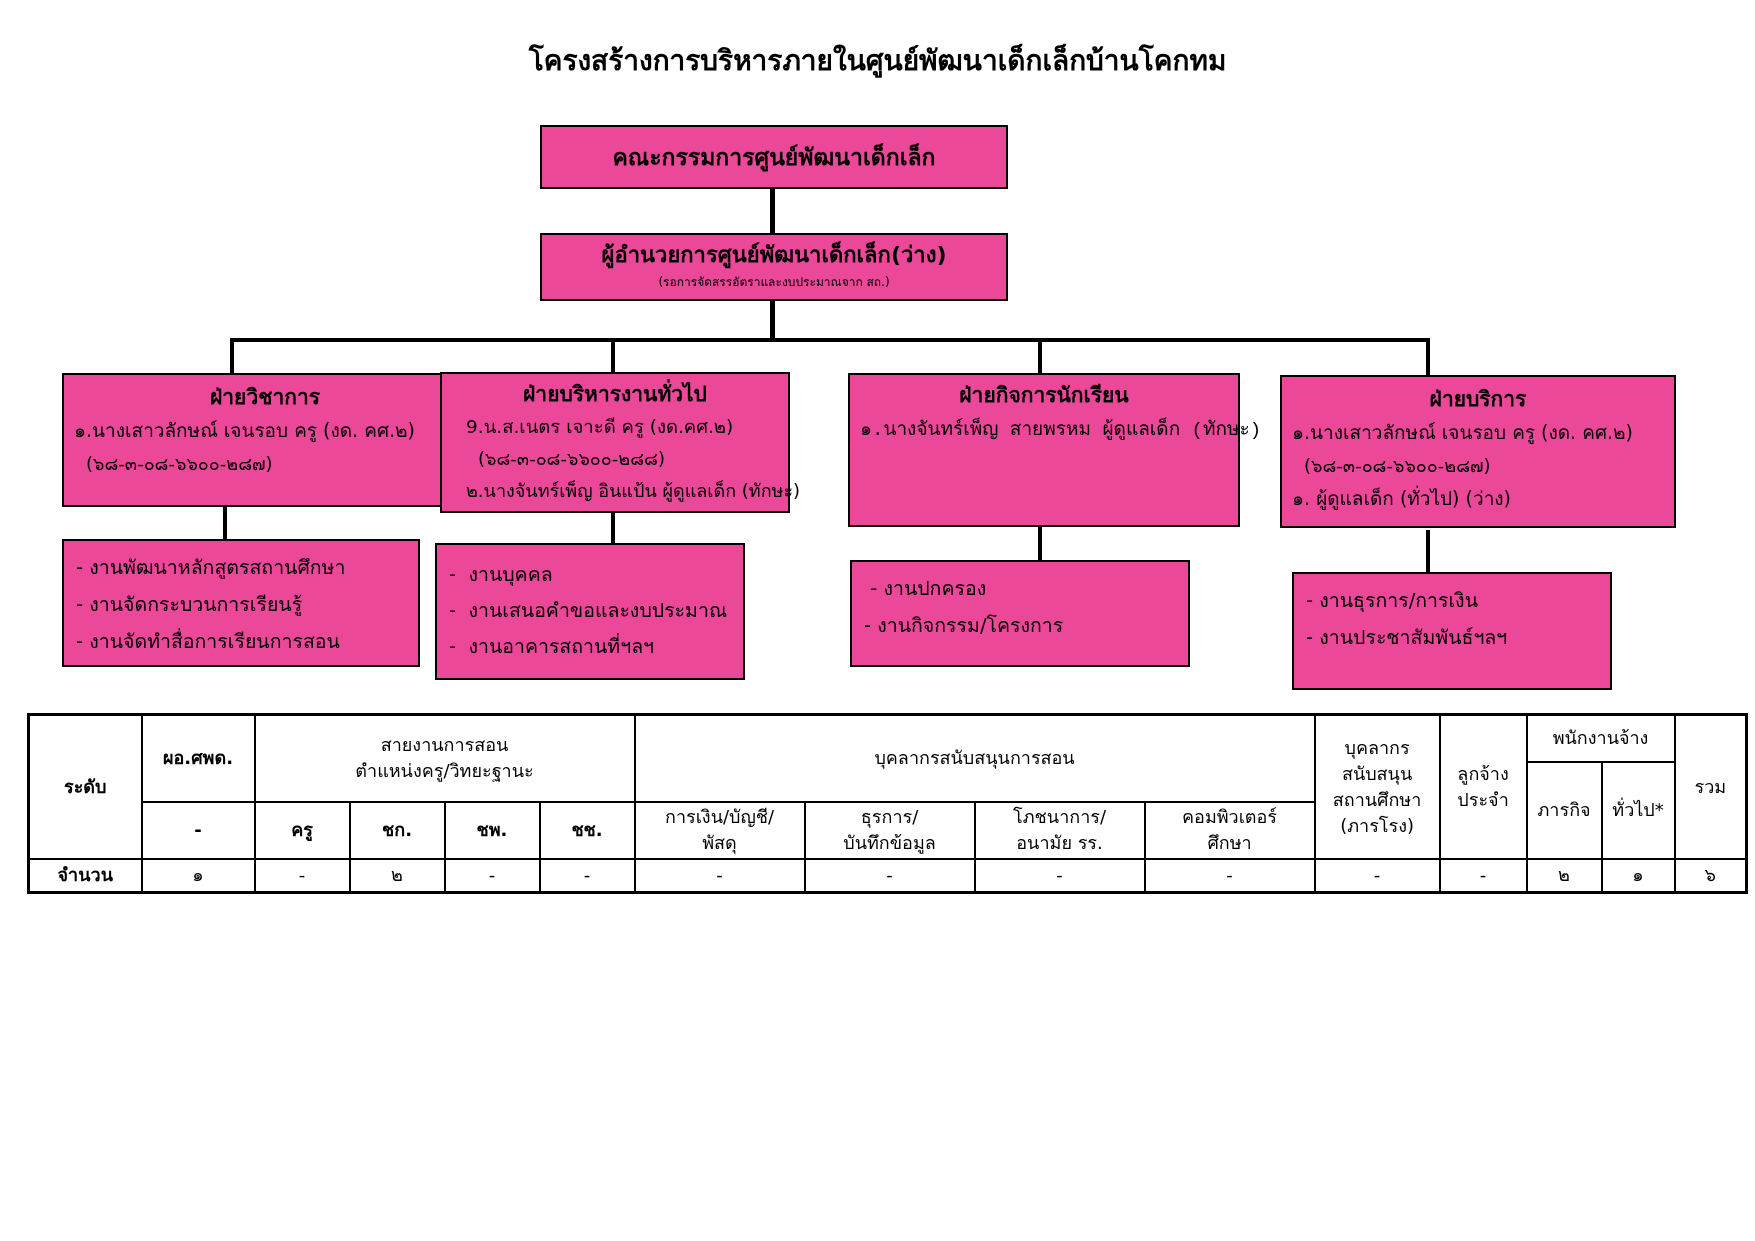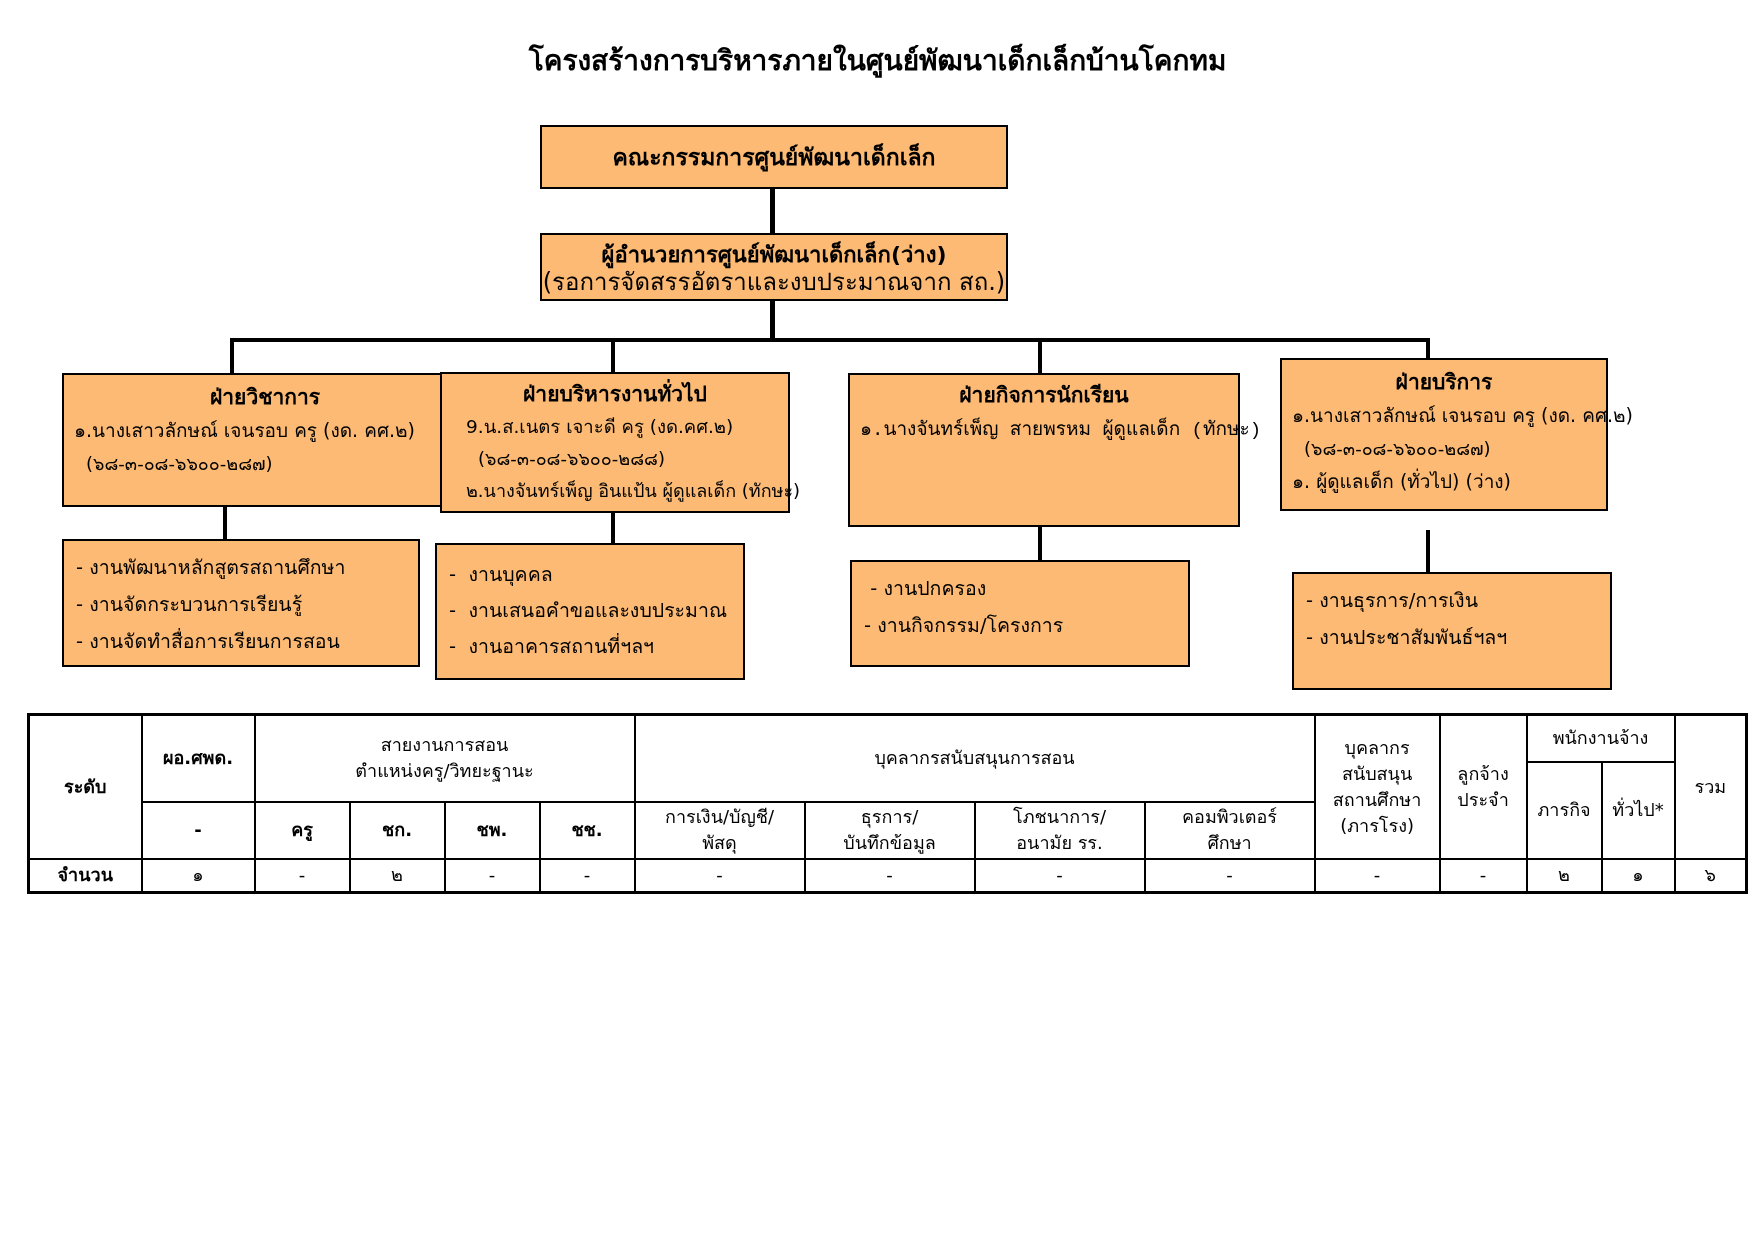--- a/index.html
+++ b/index.html
@@ -7,27 +7,27 @@
     position:relative; width:1755px; height:1241px;
     background:#ffffff; color:#000;
     font-family:"DejaVu Sans", sans-serif;
     overflow:hidden;
   }
   .page-title {
     position:absolute; top:38px; left:0; width:100%;
     text-align:center; font-size:28px; font-weight:bold;
   }
   .obox {
-    position:absolute; border:2.5px solid #000; background:#fdba74;
+    position:absolute; border:2.5px solid #000; background:#ec4899;
     box-sizing:border-box;
   }
   .center-box { display:flex; align-items:center; justify-content:center; flex-direction:column; }
   .committee { font-size:23px; font-weight:600; }
   .dir-title { font-size:22px; font-weight:bold; line-height:30px; }
-  .dir-sub   { font-size:24px; line-height:24px; }
+  .dir-sub   { font-size:12px; line-height:24px; }
   .ln { position:absolute; background:#000; }
   .branch { padding:5px 10px; }
   .btitle { text-align:center; font-weight:bold; font-size:21px; line-height:34px; }
   .bline  { font-size:19px; line-height:33px; white-space:pre; }
   .bline.sm { font-size:18px; }
   .indent { padding-left:12px; }
   .taskbox { padding:8px 12px; }
   .tline { font-size:19.5px; line-height:37px; white-space:pre; }
 
   .tbl-wrap { position:absolute; left:27px; top:713px; width:1718px; }
@@ -83,21 +83,21 @@
     <div class="bline" style="font-size:18.5px; line-height:32px;">9.น.ส.เนตร เจาะดี ครู (งด.คศ.๒)</div>
     <div class="bline sm indent" style="line-height:32px;">(๖๘-๓-๐๘-๖๖๐๐-๒๘๘)</div>
     <div class="bline" style="font-size:18px; line-height:32px;">๒.นางจันทร์เพ็ญ อินแป้น ผู้ดูแลเด็ก (ทักษะ)</div>
   </div>
 
   <div class="obox branch" style="left:848px; top:373px; width:392px; height:154px;font-family:Liberation Mono, monospace;">
     <div class="btitle">ฝ่ายกิจการนักเรียน</div>
     <div class="bline">๑.นางจันทร์เพ็ญ สายพรหม ผู้ดูแลเด็ก (ทักษะ)</div>
   </div>
 
-  <div class="obox branch" style="left:1280px; top:358px; width:328px; height:153px;">
+  <div class="obox branch" style="left:1280px; top:375px; width:396px; height:153px;">
     <div class="btitle">ฝ่ายบริการ</div>
     <div class="bline">๑.นางเสาวลักษณ์ เจนรอบ ครู (งด. คศ.๒)</div>
     <div class="bline sm indent">(๖๘-๓-๐๘-๖๖๐๐-๒๘๗)</div>
     <div class="bline">๑. ผู้ดูแลเด็ก (ทั่วไป) (ว่าง)</div>
   </div>
 
   <div class="ln" style="left:223px; top:507px; width:4px; height:32px;"></div>
   <div class="ln" style="left:611px; top:513px; width:4px; height:30px;"></div>
   <div class="ln" style="left:1038px; top:527px; width:4px; height:33px;"></div>
   <div class="ln" style="left:1426px; top:530px; width:4px; height:42px;"></div>

